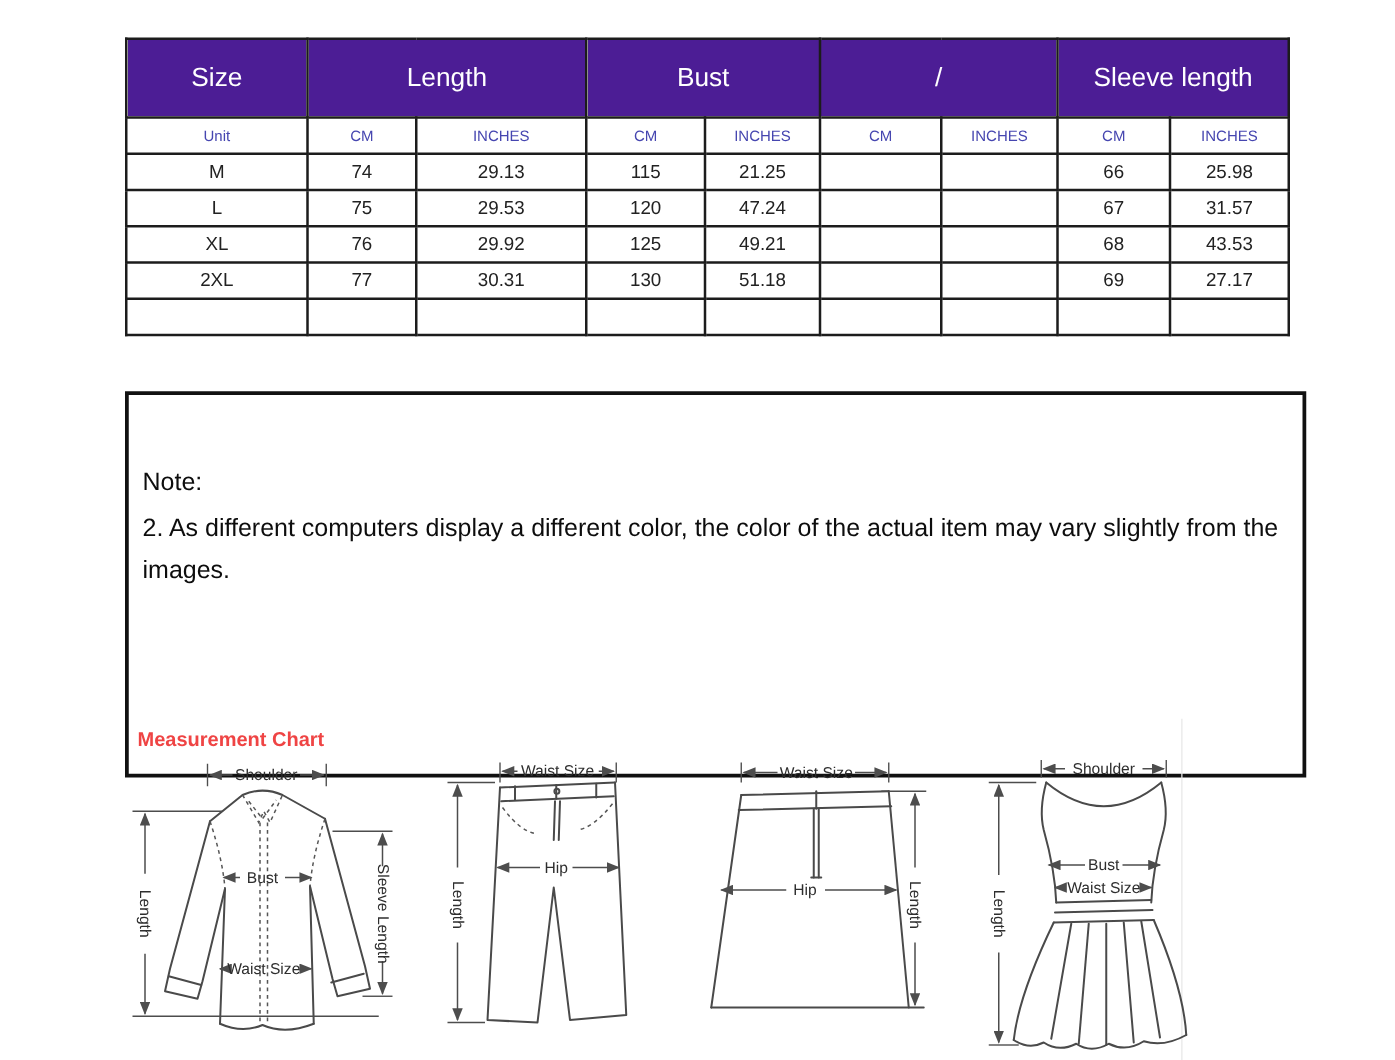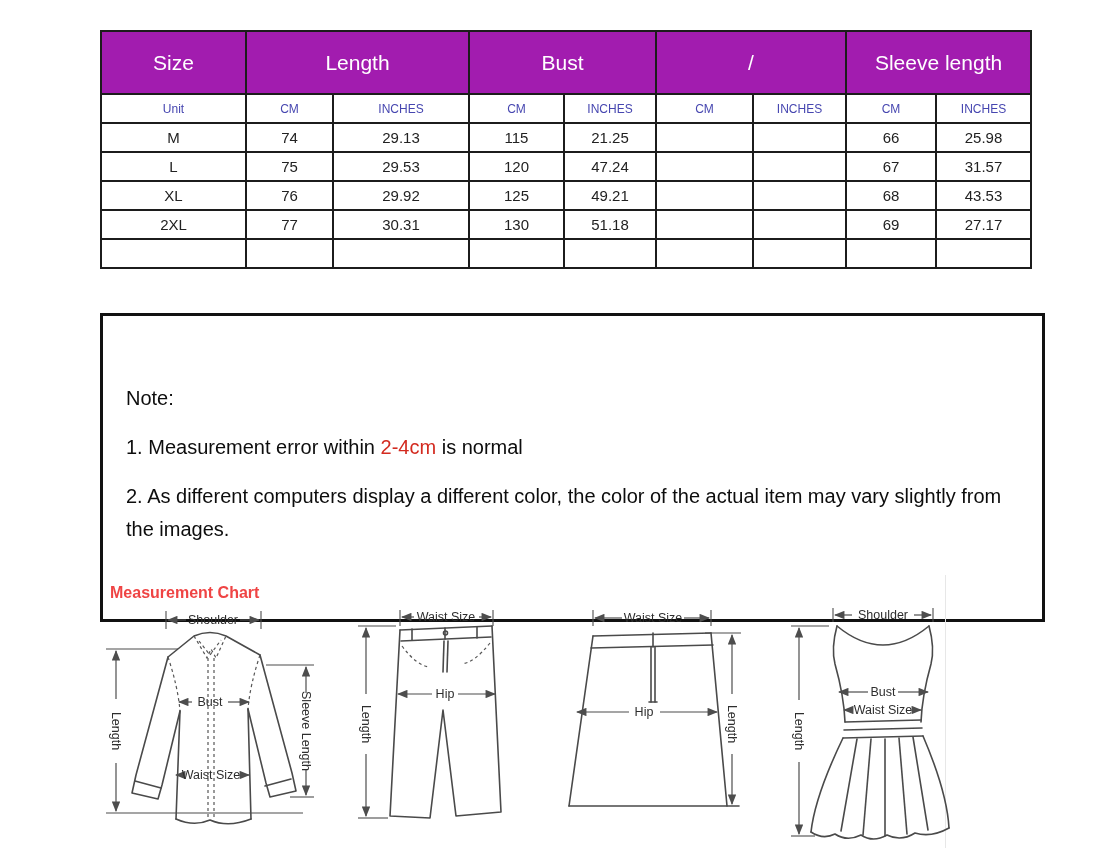--- a/index.html
+++ b/index.html
@@ -10,32 +10,32 @@
   
   .size-table{
     position:absolute;left:100px;top:30px;width:930px;
     border-collapse:collapse;table-layout:fixed;
   }
   .size-table th,.size-table td{
     border:2px solid #1c1c1c;text-align:center;vertical-align:middle;
     padding:0;overflow:hidden;white-space:nowrap;
   }
   .size-table tr.head th{
-    background:#a21caf;color:#ffffff;font-weight:400;font-size:21px;height:61px;
+    background:#4c1d95;color:#ffffff;font-weight:400;font-size:21px;height:61px;
   }
   .size-table tr.unit td{color:#4646b0;font-size:12px;height:27px;}
   .size-table tbody td{font-size:15px;color:#222;height:27px;}
   
   .note-box{
     position:absolute;left:100px;top:313px;width:924px;height:253px;
     border:3px solid #111;background:#fff;
     font-size:20px;line-height:33px;color:#0d0d0d;
     padding:50px 8px 0 7px;box-sizing:content-box;
   }
-  .note-box p{margin:16px;}
+  .note-box p{margin:4px;}
   .red{color:#d32b20;}
   
   .chart-title{
     position:absolute;left:110px;top:584px;
     font-size:16px;font-weight:bold;color:#ef4444;
   }
   .faint-line{
     position:absolute;left:945px;top:575px;width:1px;height:273px;background:#e7e7e7;
   }
   svg.garment{position:absolute;overflow:visible;}
@@ -144,21 +144,20 @@
       <td></td>
       <td></td>
       <td></td>
       <td></td>
     </tr>
   </tbody>
 </table>
 
 <div class="note-box">
   <p>Note:</p>
-  <p><span>1. Measurement error within </span><span class="red">2-4cm</span><span> is normal</span></p>
   <p>2. As different computers display a different color, the color of the actual item may vary slightly from the images.</p>
 </div>
 
 <div class="chart-title">Measurement Chart</div>
 <div class="faint-line"></div>
 
 <svg class="garment" style="left:98px;top:605px" width="240" height="238" viewBox="0 0 240 238">
   <g class="outline">
     <path d="M70,52 L96,31 Q112,24 128,31 L162,50"></path>
     <path d="M70,52 L38,170 L34,188 L60,194 L64,180 L82,106"></path>

